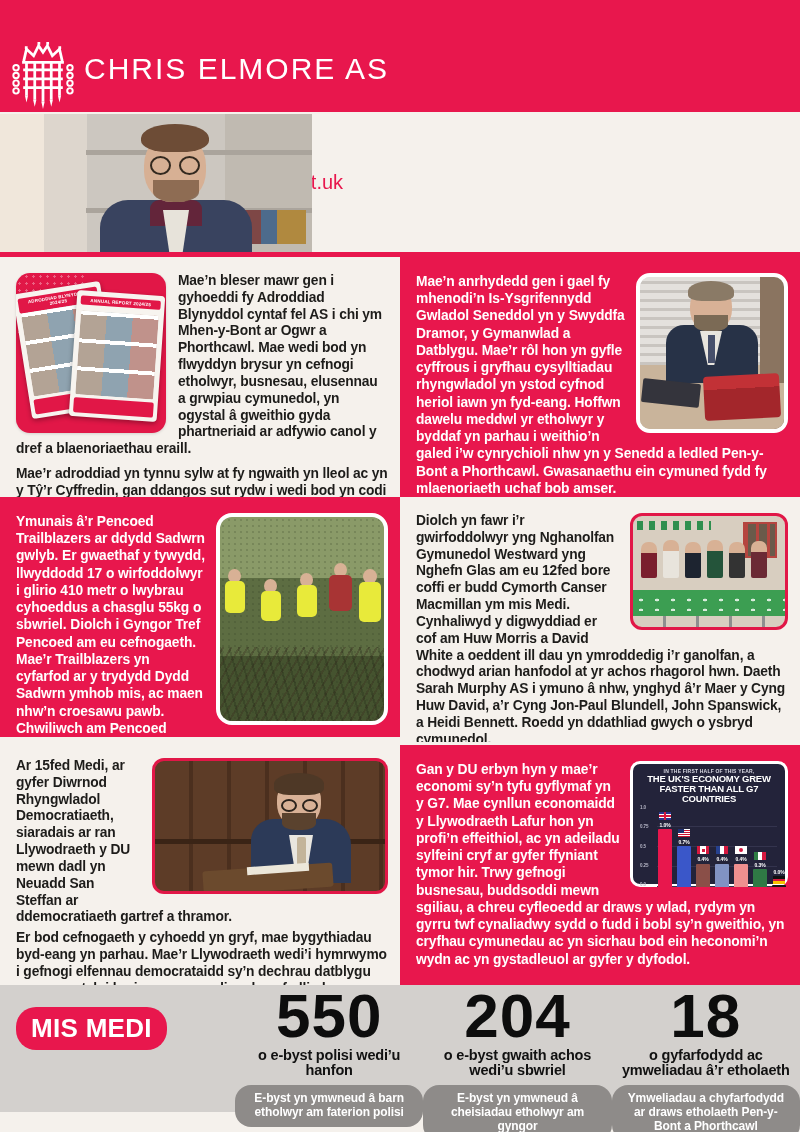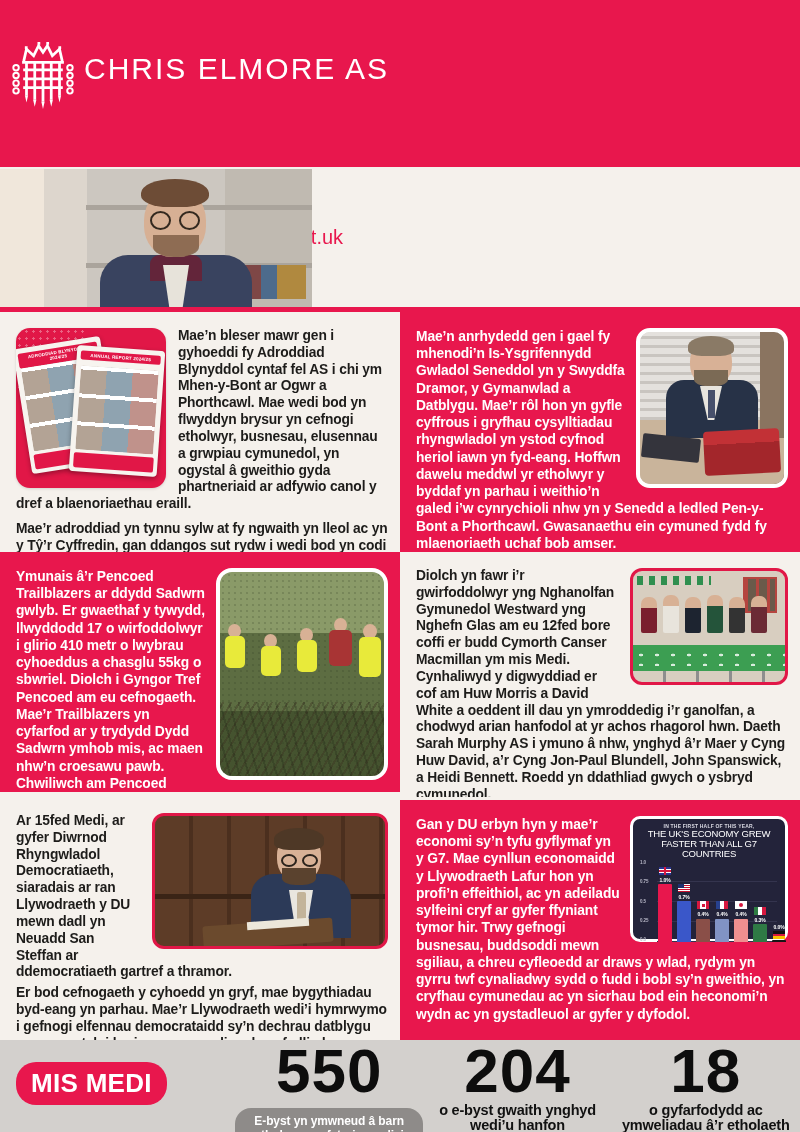--- a/index.html
+++ b/index.html
@@ -5,21 +5,21 @@
   :root{
     --red:#e8174d; --cream:#f5f1ec; --dark:#1d1c1a;
     --gray:#d3d0cd; --pillgray:#8e8b89;
   }
   *{box-sizing:border-box}
   html,body{margin:0;padding:0}
   body{width:800px;height:1132px;font-family:"Liberation Sans",sans-serif;background:var(--cream)}
   .page{position:relative;width:800px;height:1132px;overflow:hidden;background:var(--cream)}
 
   
-  .hdr{position:relative;height:167px;background:var(--red)}
+  .hdr{position:relative;height:112px;background:var(--red)}
   .crest{position:absolute;left:10px;top:30px;width:66px;height:92px}
   .hdr-name{position:absolute;left:84px;top:52px;color:#fff;font-size:30px;font-weight:400;letter-spacing:2px;white-space:nowrap}
   .hdr-sub{position:absolute;left:86px;top:92px;color:#fff;font-size:14.5px;font-weight:700;letter-spacing:.2px;white-space:nowrap}
   .hdr-banner{position:absolute;left:402px;top:42px;width:393px;height:38px;background:#fff;border-radius:10px;
     color:var(--red);font-weight:800;font-size:24px;line-height:38px;text-align:center;letter-spacing:-.3px;white-space:nowrap}
 
   
   .contact{position:relative;height:140px;background:var(--cream)}
   .cline{position:absolute;left:14px;display:flex;align-items:center;gap:14px;color:var(--red);font-size:20px;font-weight:500}
   .cline .b{font-weight:800}
@@ -61,21 +61,21 @@
   .photo-trail{width:172px;height:212px;border:4px solid #fff;border-radius:16px;
     background:linear-gradient(180deg,#8a9a68 0 30%,#5d6d42 30% 68%,#45532f 68%)}
   .photo-mac{width:158px;height:117px;border:3px solid #e11747;border-radius:12px;background:#d8cec0}
   .photo-parl{width:236px;height:136px;border:3px solid #e11747;border-radius:12px;
     background:repeating-linear-gradient(90deg,#5d3c27 0 34px,#4b2f1e 34px 38px)}
 
   
   .chart{width:158px;height:126px;background:#23233a;border:3px solid #fff;border-radius:10px;
     float:right;margin:0 0 6px 10px;padding:4px 6px 3px;color:#fff}
   .chart-title-small{font-size:5px;font-weight:700;text-align:center;color:#d8d8e2;letter-spacing:.2px}
-  .chart-title{font-size:9.5px;line-height:1.04;font-weight:400;text-align:center;letter-spacing:-.2px}
+  .chart-title{font-size:9.5px;line-height:1.04;font-weight:700;text-align:center;letter-spacing:-.2px}
   .chart-body{position:relative;height:80px;margin:3px 2px 0 18px;display:flex;align-items:flex-end;gap:3px;
     background:repeating-linear-gradient(0deg,#34344e 0 1px,transparent 1px 20px)}
   .yticks{position:absolute;left:-17px;top:-2px;height:104%;display:flex;flex-direction:column;justify-content:space-between;
     font-size:4.5px;color:#b8b8c8;font-weight:700}
   .bar-col{width:16px;flex:none;display:flex;flex-direction:column;justify-content:flex-end;align-items:center}
   .bar{width:14px;border-radius:1px 1px 0 0}
   .bar-label{font-size:5px;font-weight:800;margin:1px 0;white-space:nowrap}
   .flag{width:12px;height:8px;position:relative;flex:none;margin-bottom:1px}
   .flag-uk{background-color:#29348e;background-image:
     linear-gradient(90deg,transparent 44%,#d6183f 44% 56%,transparent 56%),
@@ -334,25 +334,26 @@
       </div>
     </div>
   </section>
 
   <section class="stats">
     <div class="stats-pills">
       <div class="red-pill">MIS MEDI</div>
     </div>
     <div class="stat">
       <div class="stat-number">550</div>
+      <div class="stat-label">o e-byst polisi wedi’u hanfon</div>
       <div class="stat-pill">E-byst yn ymwneud â barn etholwyr am faterion polisi</div>
     </div>
     <div class="stat">
       <div class="stat-number">204</div>
-      <div class="stat-label" style="max-width:210px;margin:2px auto 0">o e-byst gwaith ynghyd wedi’u hanfon</div>
+      <div class="stat-label" style="max-width:210px;margin:2px auto 0">o e-byst gwaith achos wedi’u sbwriel</div>
       <div class="stat-pill">E-byst yn ymwneud â cheisiadau etholwyr am gyngor</div>
     </div>
     <div class="stat">
       <div class="stat-number">18</div>
       <div class="stat-label" style="max-width:205px;margin:2px auto 0">o gyfarfodydd ac ymweliadau â’r etholaeth</div>
       <div class="stat-pill" style="max-width:195px">Ymweliadau a chyfarfodydd ar draws etholaeth Pen-y-Bont a Phorthcawl</div>
     </div>
   </section>
 
 </div>

